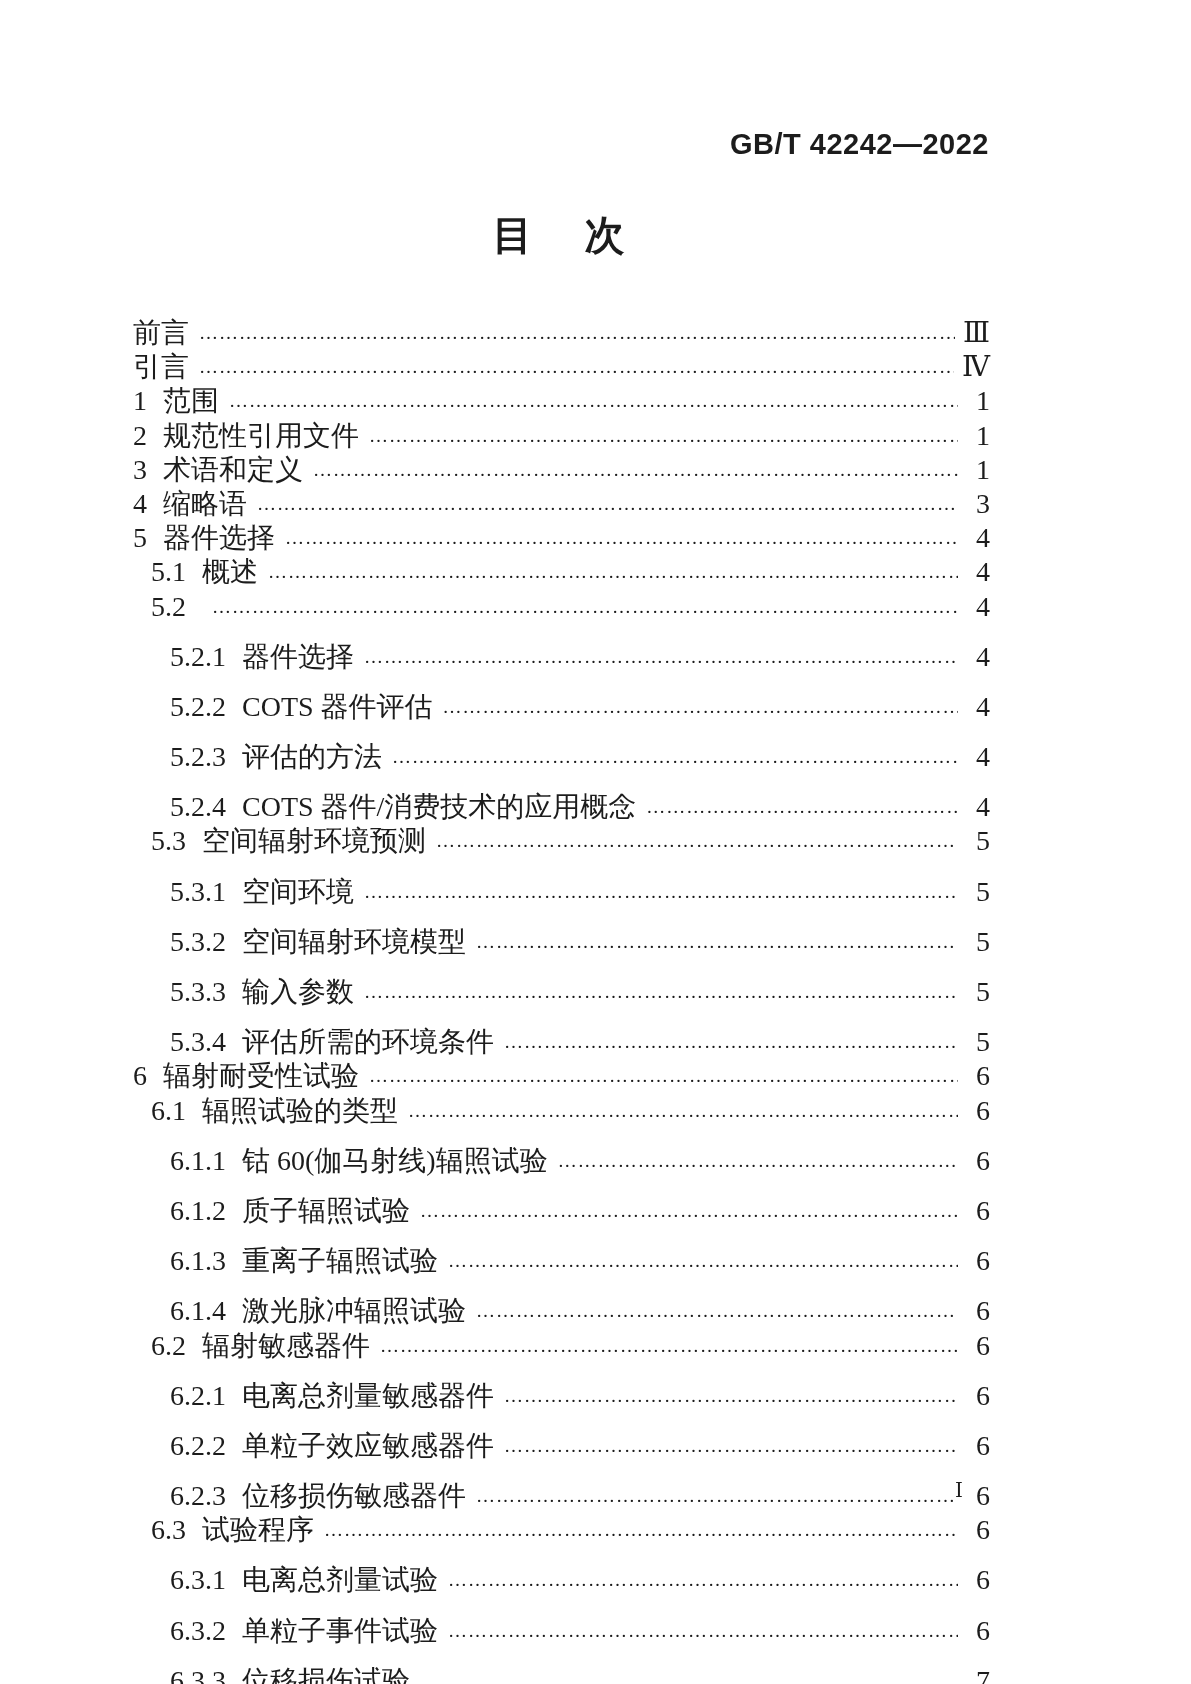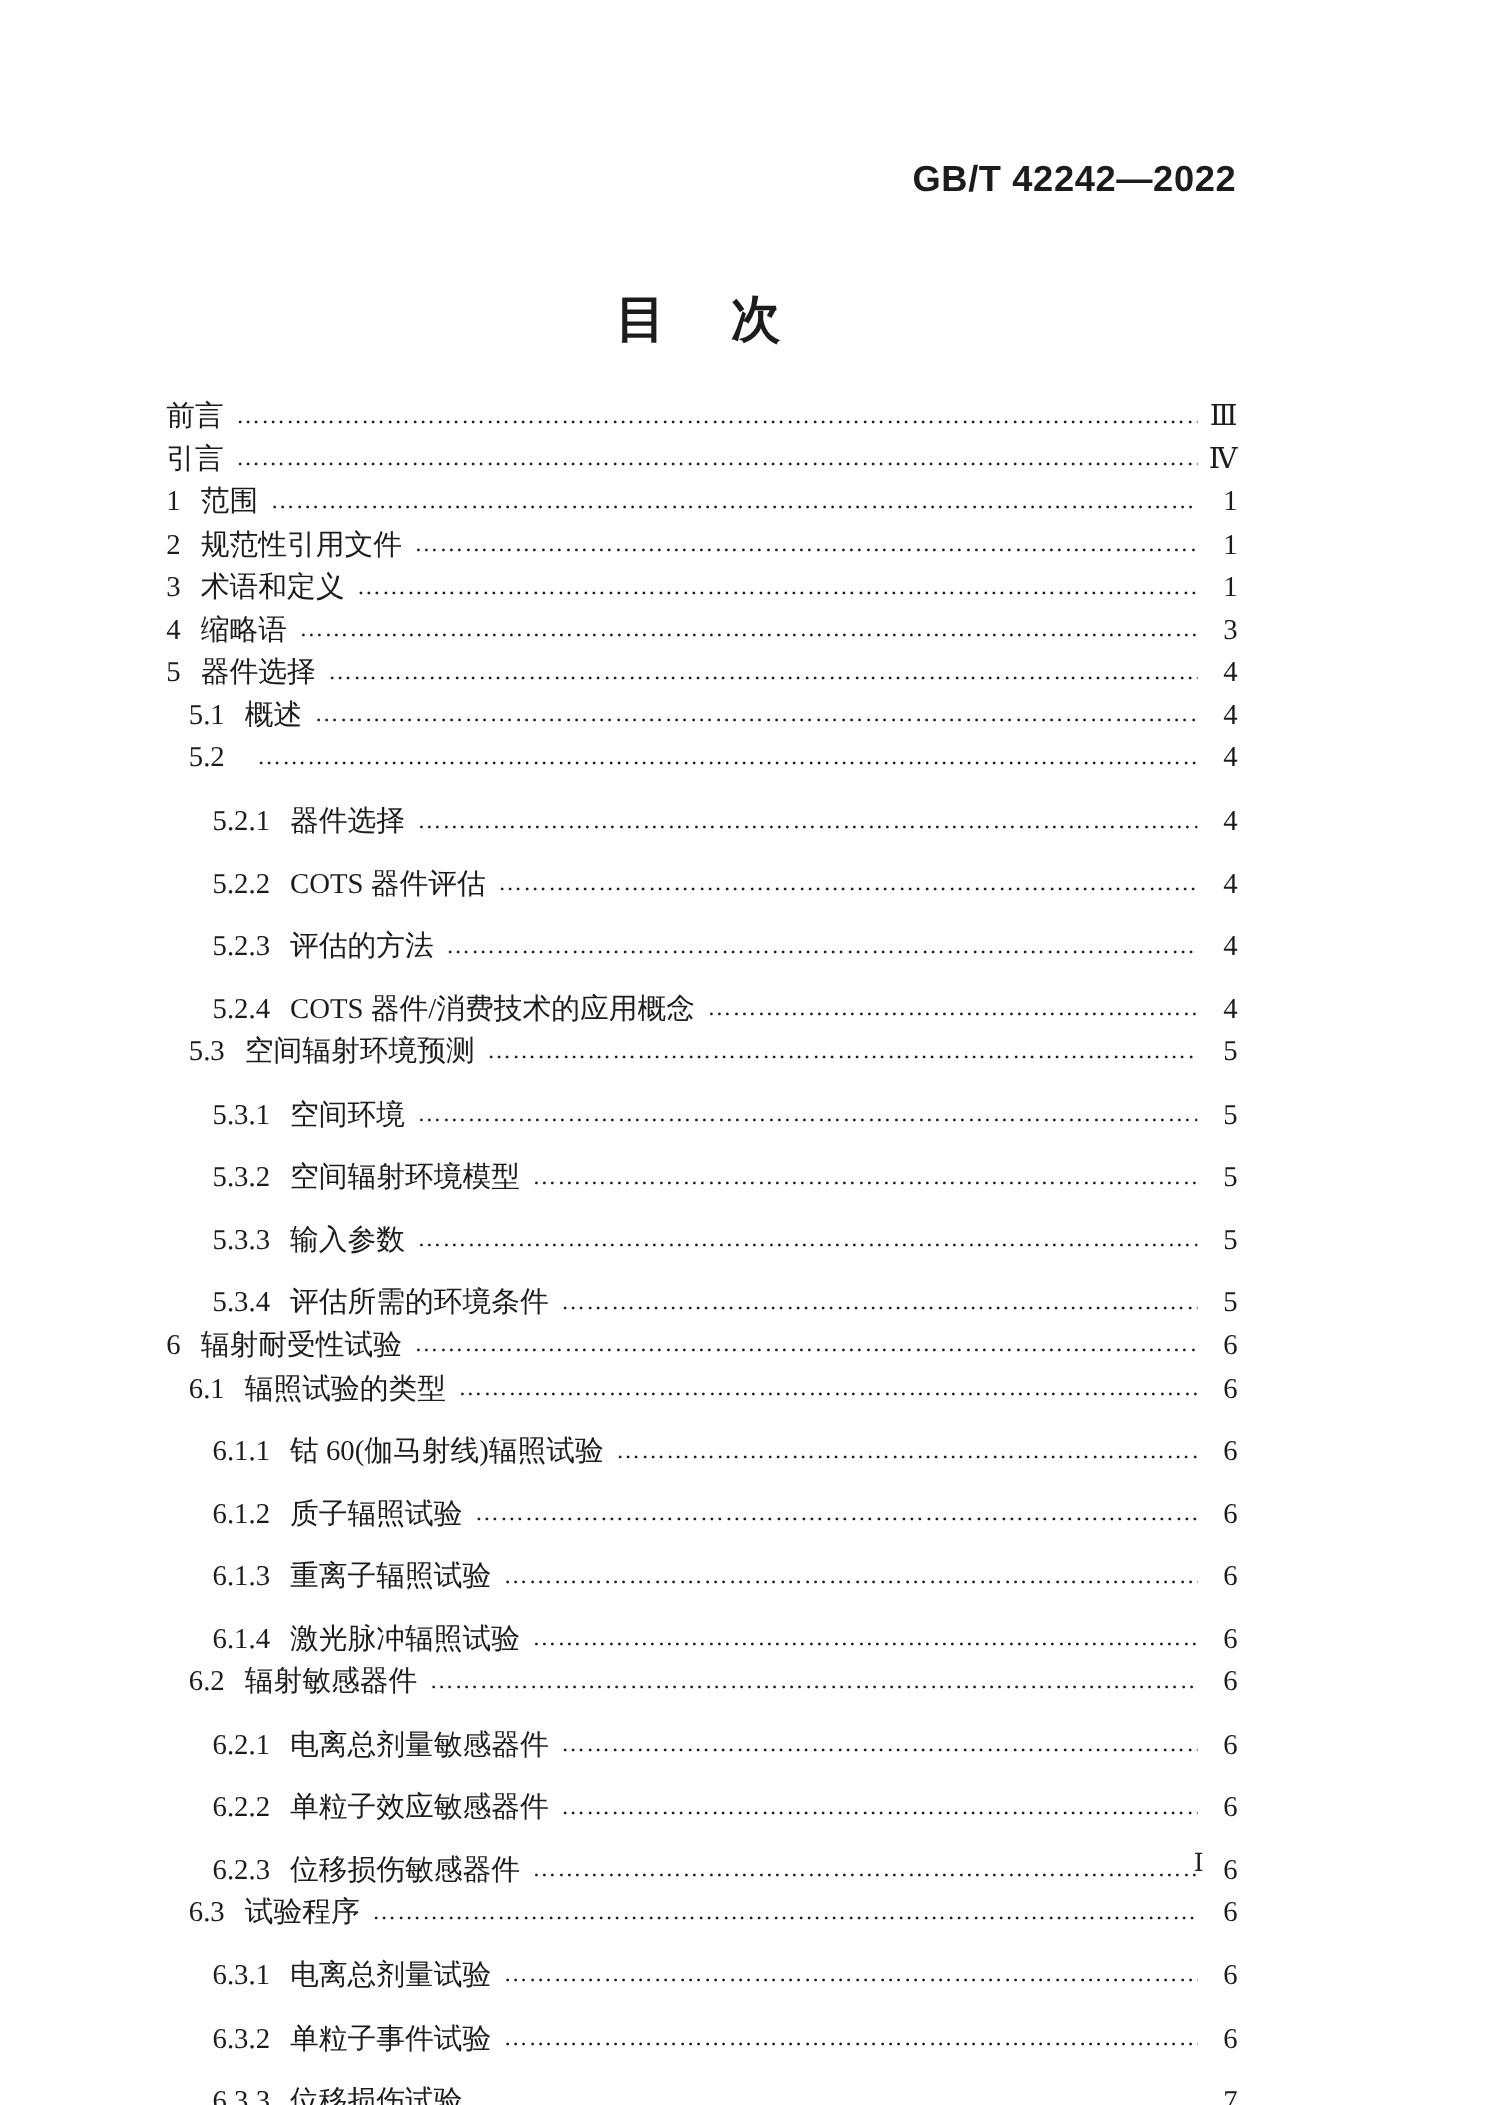--- a/index.html
+++ b/index.html
@@ -17,41 +17,41 @@
     top: 128px;
     right: 202px;
     font-size: 29px;
     font-weight: 700;
     letter-spacing: 0.5px;
     font-family: "Liberation Sans", "DejaVu Sans", sans-serif;
   }
 
   .doc-title {
     position: absolute;
-    top: 228px;
+    top: 208px;
     left: 133px;
     width: 857px;
     text-align: center;
     font-size: 40px;
     font-weight: 700;
     letter-spacing: 6px;
   }
 
   .toc {
     position: absolute;
     top: 316px;
     left: 133px;
     width: 857px;
   }
 
   .toc-row {
     display: flex;
-    align-items: flex-end;
+    align-items: flex-start;
     height: 34.2px;
-    font-size: 23px;
+    font-size: 28px;
     line-height: 34.2px;
   }
   .toc-row.lv1 { padding-left: 18px; }
   .toc-row.lv2 { padding-left: 37px; margin-top: 16px; }
 
   .num { margin-right: 16px; white-space: nowrap; }
   .toc-title { white-space: nowrap; }
 
   .leader {
     flex: 1 1 auto;

